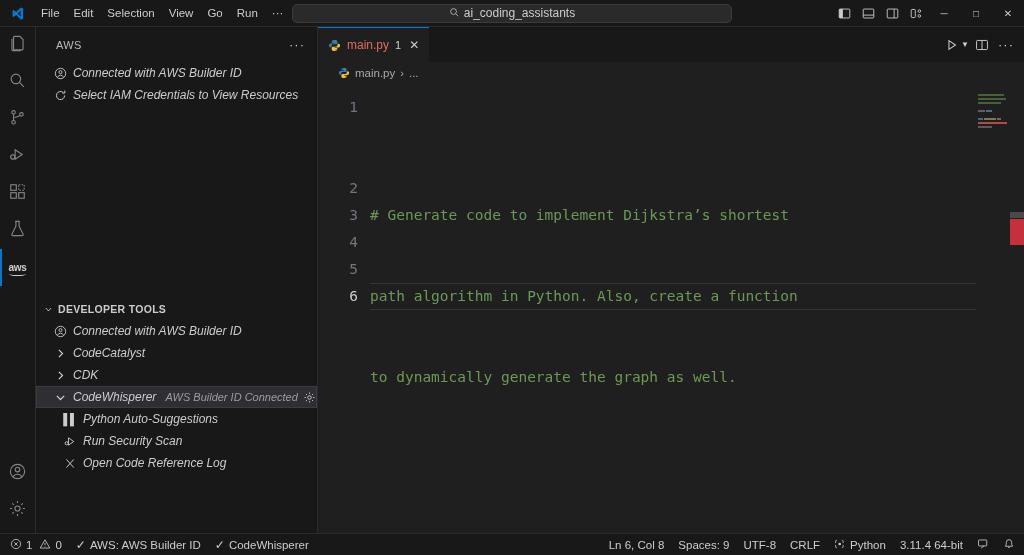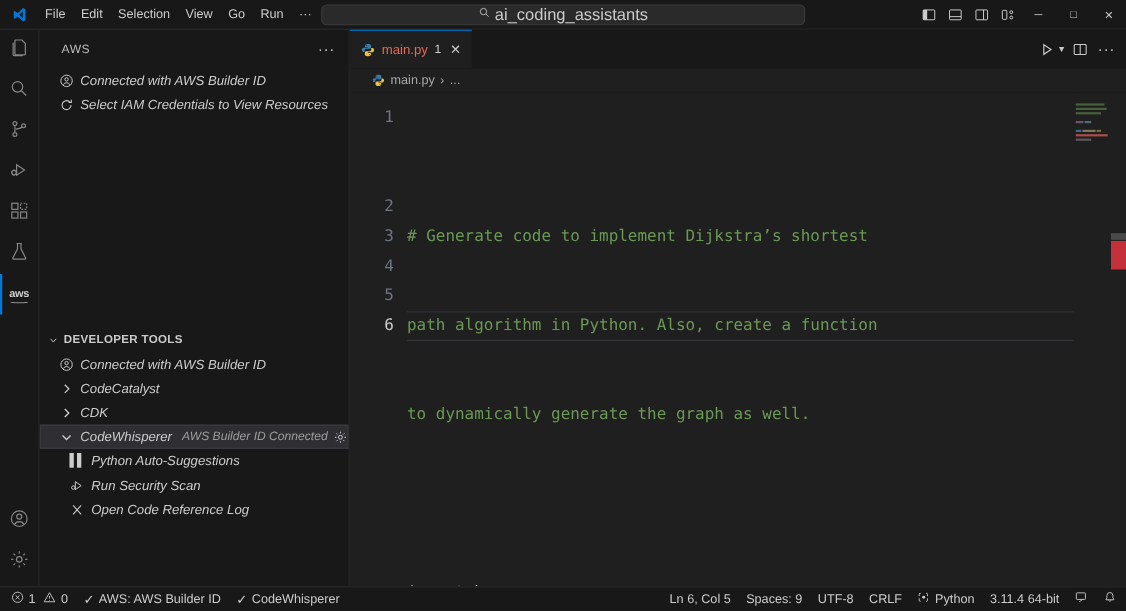--- a/index.html
+++ b/index.html
@@ -27,21 +27,21 @@
   .nav-arrows { display: flex; align-items: center; gap: 10px; margin-left: 22px; }
   .nav-arrow { color: #878787; font-size: 13px; width: 14px; text-align: center; line-height: 1; }
   .nav-arrow.dis { color: #5a5a5a; }
   .searchbox {
     position: absolute; left: 50%; transform: translateX(-50%);
     width: 440px; height: 19px; background: #2a2a2a; border: 1px solid #3b3b3b;
     border-radius: 5px; display: flex; align-items: center; justify-content: center;
     gap: 4px;
   }
   .searchbox .sicon { color: #b5b5b5; font-size: 10px; line-height: 1; }
-  .searchbox .stext { color: #cccccc; font-size: 15px; line-height: 1; }
+  .searchbox .stext { color: #cccccc; font-size: 12px; line-height: 1; }
   .win-ctrls { position: absolute; right: 0; top: 0; height: 27px; display: flex; align-items: center; }
   .lyt-btn { width: 24px; height: 27px; display: flex; align-items: center; justify-content: center; color: #cccccc; }
   .lyt-btn svg { width: 13px; height: 13px; }
   .wbtn { width: 32px; height: 27px; display: flex; align-items: center; justify-content: center; color: #cccccc; font-size: 10px; }
 
   
   .body { flex: 1; display: flex; min-height: 0; }
 
   
   .activitybar {
@@ -557,21 +557,21 @@
       <div class="st-item">
         <span class="st-check">✓</span>
         <span>AWS: AWS Builder ID</span>
       </div>
       <div class="st-item">
         <span class="st-check">✓</span>
         <span>CodeWhisperer</span>
       </div>
     </div>
     <div class="st-right">
-      <div class="st-item">Ln 6, Col 5</div>
+      <div class="st-item">Ln 6, Col 8</div>
       <div class="st-item">Spaces: 9</div>
       <div class="st-item">UTF-8</div>
       <div class="st-item">CRLF</div>
       <div class="st-item">
         <span>
           <svg viewBox="0 0 16 16" fill="none" stroke="#cccccc" stroke-width="1.1">
               <path d="M4 3.2h-.8a1 1 0 0 0-1 1v2.5M4 12.8h-.8a1 1 0 0 1-1-1v-2.5"></path>
               <circle cx="7.6" cy="8" r="1.8" fill="#cccccc" stroke="none"></circle>
               <path d="M10.4 3.2h.8a1 1 0 0 1 1 1v2.5M10.4 12.8h.8a1 1 0 0 0 1-1v-2.5"></path>
             </svg>

